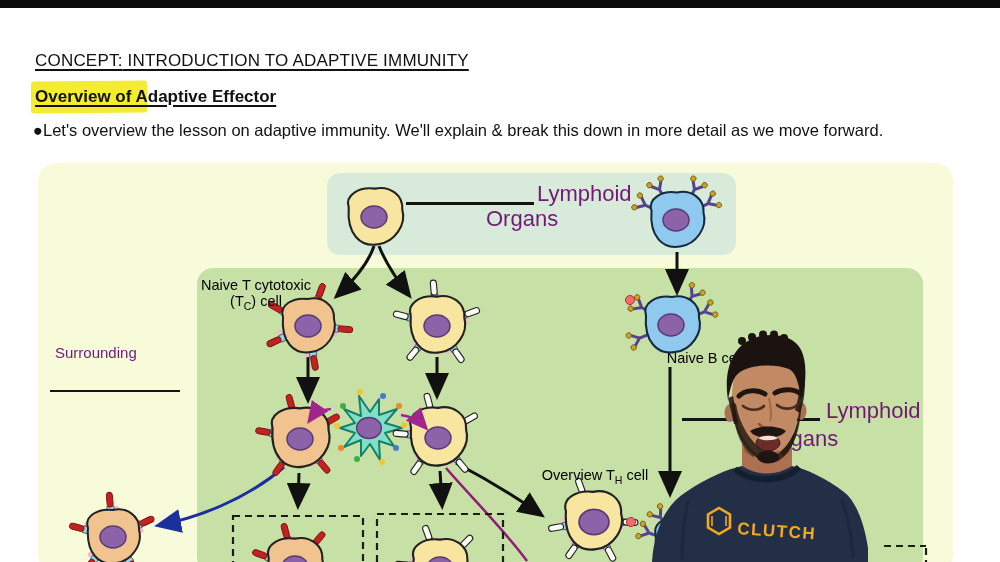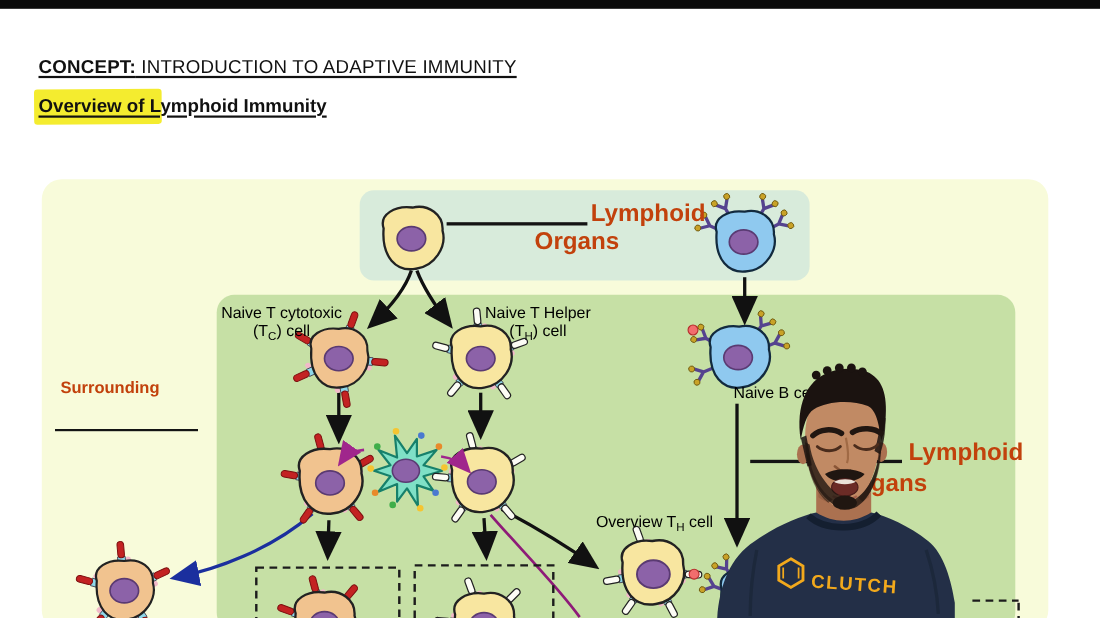--- a/index.html
+++ b/index.html
@@ -4,33 +4,33 @@
 <style>
   html,body{margin:0;padding:0;background:#ffffff;}
   #stage{position:relative;width:1000px;height:562px;overflow:hidden;background:#ffffff;
          font-family:"Liberation Sans",sans-serif;color:#111;}
   .abs{position:absolute;}
   
   #topbar{left:0;top:0;width:1000px;height:8px;background:#0b0b0b;}
   
   #concept-line{left:35px;top:51px;font-size:17px;letter-spacing:.2px;
       text-decoration:underline;text-underline-offset:3px;text-decoration-thickness:1.5px;white-space:nowrap;}
-  #concept-line b{font-weight:bold;}
+  #concept-line b{font-weight:normal;}
   #subtitle{left:35px;top:87px;font-size:17px;font-weight:bold;
       text-decoration:underline;text-underline-offset:3px;text-decoration-thickness:1.5px;white-space:nowrap;z-index:2;}
   #highlight{left:31px;top:81px;width:116px;height:32px;background:#f4ec2f;z-index:1;border-radius:3px;transform:rotate(-.4deg);}
   #bullet{left:33px;top:121px;font-size:16.5px;white-space:nowrap;}
   
   #outer-panel{left:38px;top:163px;width:915px;height:410px;background:#f8fbda;border-radius:18px;}
   #banner{left:327px;top:173px;width:409px;height:82px;background:#d8ebdb;border-radius:13px;}
   #inner-panel{left:197px;top:268px;width:726px;height:305px;background:#c6e0a5;border-radius:16px;}
   
   .lbl{font-size:14.5px;line-height:16px;text-align:center;color:#000000;z-index:3;}
   .lbl sub{font-size:10.5px;}
-  .big{font-weight:bold;color:#c2410c;z-index:3;white-space:nowrap;}
+  .big{font-weight:normal;color:#701a75;z-index:3;white-space:nowrap;}
   .blank-line{background:#141414;z-index:3;}
   #surrounding-label{left:55px;top:344px;font-size:15px;}
   #surrounding-line{left:50px;top:390px;width:130px;height:2px;}
   #banner-lymphoid{left:537px;top:181px;font-size:22px;}
   #banner-organs{left:486px;top:206px;font-size:22px;}
   #banner-line{left:406px;top:202px;width:128px;height:2.5px;}
   #right-lymphoid{left:826px;top:398px;font-size:22px;}
   #right-organs{left:766px;top:426px;font-size:22px;}
   #right-line{left:682px;top:418px;width:138px;height:2.5px;}
   #naive-tc-label{left:195px;top:277px;width:122px;}
@@ -43,22 +43,23 @@
 </head>
 <body>
 
 <div id="stage">
 
   <div id="topbar" class="abs"></div>
 
   <div id="concept-line" class="abs"><b>CONCEPT:</b><span> INTRODUCTION TO ADAPTIVE IMMUNITY</span></div>
 
   <div id="highlight" class="abs"></div>
-  <div id="subtitle" class="abs">Overview of Lymphoid Immunity</div>
-
+  <div id="subtitle" class="abs">Overview of Adaptive Effector</div>
+
+  <div id="bullet" class="abs">●Let's overview the lesson on adaptive immunity.  We'll explain &amp; break this down in more detail as we move forward.</div>
 
   <div id="outer-panel" class="abs"></div>
   <div id="banner" class="abs"></div>
   <div id="inner-panel" class="abs"></div>
 
   <svg id="diagram-svg" class="abs" width="1000" height="562" viewBox="0 0 1000 562">
     <defs>
       <marker id="arrowK" markerWidth="9" markerHeight="8" refX="7" refY="4" orient="auto">
         <path d="M0,0 L9,4 L0,8 Z" fill="#111"></path>
       </marker>
@@ -246,24 +247,20 @@
 
   <div id="right-line" class="abs blank-line"></div>
   <div id="right-lymphoid" class="abs big">Lymphoid</div>
   <div id="right-organs" class="abs big">Organs</div>
 
   <div id="naive-tc-label" class="abs lbl">
     <span>Naive T cytotoxic</span><br>
     <span>(T</span><sub>C</sub><span>) cell</span>
   </div>
 
-  <div id="naive-th-label" class="abs lbl">
-    <span>Naive T Helper</span><br>
-    <span>(T</span><sub>H</sub><span>) cell</span>
-  </div>
 
   <div id="naive-b-label" class="abs lbl">Naive B cell</div>
 
   <div id="effector-th-label" class="abs lbl">
     <span>Overview T</span><sub>H</sub><span> cell</span>
   </div>
 
   <svg id="person-svg" class="abs" width="320" height="232" viewBox="640 330 320 232">
 
     <path d="M742,438 L742,474 C754,482 780,482 792,472 L792,436 C776,450 756,450 742,438 Z" fill="#ab7150"></path>

